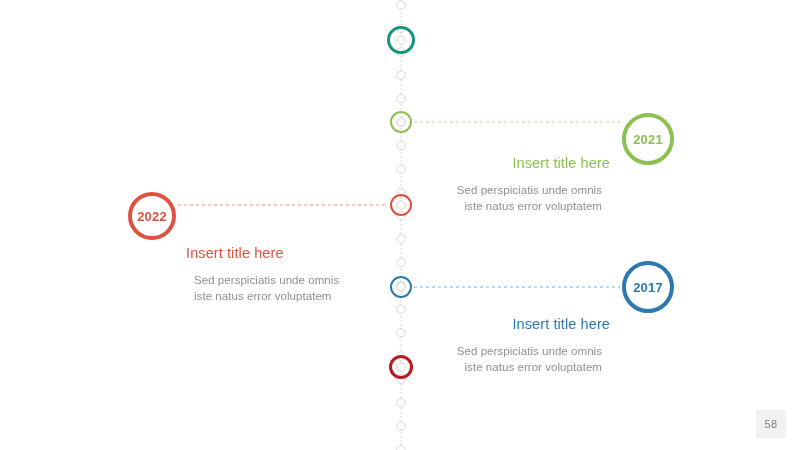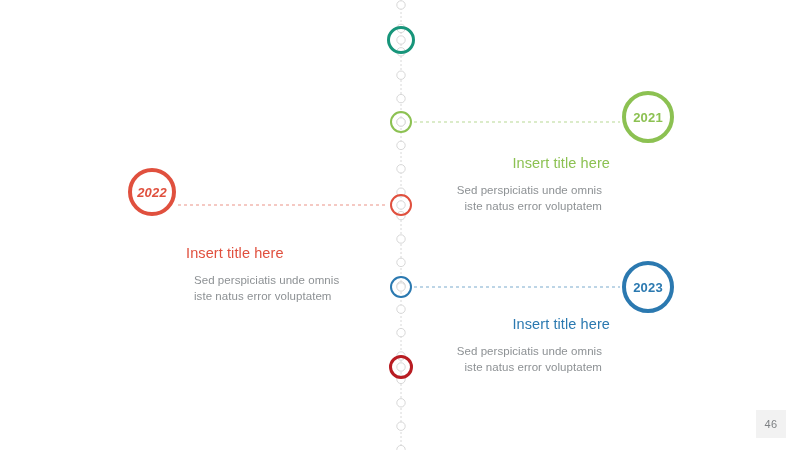--- a/index.html
+++ b/index.html
@@ -129,43 +129,43 @@
 
   <div id="spine-nodes">
       <div class="year-node" style="left: 387px; top: 26px; width: 28px; height: 28px; border: 3.4px solid rgb(23, 149, 122); background: transparent;"></div>
       <div class="year-node" style="left: 390px; top: 111px; width: 22px; height: 22px; border: 2.8px solid rgb(140, 193, 82); background: transparent;"></div>
       <div class="year-node" style="left: 390px; top: 194px; width: 22px; height: 22px; border: 2.8px solid rgb(224, 80, 62); background: transparent;"></div>
       <div class="year-node" style="left: 390px; top: 276px; width: 22px; height: 22px; border: 2.8px solid rgb(43, 121, 176); background: transparent;"></div>
       <div class="year-node" style="left: 389px; top: 355px; width: 24px; height: 24px; border: 3.2px solid rgb(184, 28, 34); background: transparent;"></div>
     </div>
 
   <div id="year-bubbles">
-      <div class="year-node" style="left: 622px; top: 91px; width: 52px; height: 52px; border: 4.5px solid rgb(140, 193, 82); text-align: center;">
+      <div class="year-node" style="left: 622px; top: 113px; width: 52px; height: 52px; border: 4.5px solid rgb(140, 193, 82); text-align: center;">
         <span class="year-label" style="color: rgb(140, 193, 82);">2021</span>
       </div>
-      <div class="year-node" style="left: 128px; top: 168px; width: 48px; height: 48px; border: 4.2px solid rgb(224, 80, 62); font-style: italic;">
+      <div class="year-node" style="left: 128px; top: 192px; width: 48px; height: 48px; border: 4.2px solid rgb(224, 80, 62);">
         <span class="year-label" style="color: rgb(224, 80, 62);">2022</span>
       </div>
       <div class="year-node" style="left: 622px; top: 261px; width: 52px; height: 52px; border: 4.5px solid rgb(43, 121, 176);">
-        <span class="year-label" style="color: rgb(43, 121, 176);">2023</span>
+        <span class="year-label" style="color: rgb(43, 121, 176);">2017</span>
       </div>
     </div>
 
   <div id="text-blocks">
       <div class="text-block align-right" style="left: 380px; top: 152px;">
         <p class="tb-title" style="color: rgb(140, 193, 82);">Insert title here</p>
         <p class="tb-body">Sed perspiciatis unde omnis<br>iste natus error voluptatem</p>
       </div>
       <div class="text-block align-left" style="left: 186px; top: 242px;">
         <p class="tb-title" style="color: rgb(224, 80, 62);">Insert title here</p>
         <p class="tb-body">Sed perspiciatis unde omnis<br>iste natus error voluptatem</p>
       </div>
       <div class="text-block align-right" style="left: 380px; top: 313px;">
         <p class="tb-title" style="color: rgb(43, 121, 176);">Insert title here</p>
         <p class="tb-body">Sed perspiciatis unde omnis<br>iste natus error voluptatem</p>
       </div>
     </div>
 
   <div id="page-badge">
-    <span>46</span>
+    <span>58</span>
   </div>
 
 </div>
 
 </body></html>

